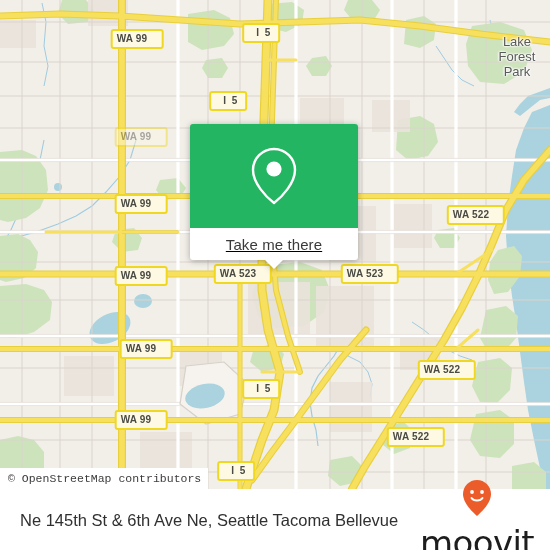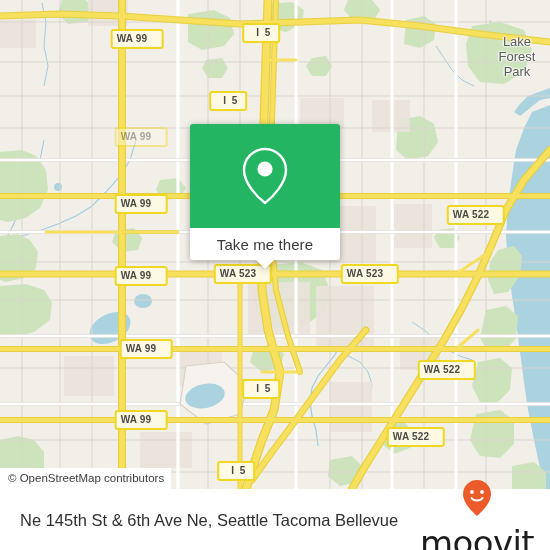--- a/index.html
+++ b/index.html
@@ -69,31 +69,32 @@
   
   #attribution {
     position: absolute;
     left: 0;
     bottom: 0;
     background: #ffffff;
     color: #3c3c3c;
     font-size: 11.5px;
     line-height: 17px;
     padding: 2px 7px 2px 8px;
-    font-family: Liberation Sans, sans-serif;
+    font-family: Liberation Mono, monospace;
     white-space: nowrap;
   }
 
   
   #popup {
     position: absolute;
     left: 190px;
     top: 124px;
-    width: 150px;
+    width: 168px;
     filter: drop-shadow(0 1px 3px rgba(0,0,0,0.30));
+    text-decoration: underline;
   }
   #popup-head {
     height: 104px;
     background: #24b563;
     border-radius: 3px 3px 0 0;
     display: flex;
     align-items: center;
     justify-content: center;
   }
   #popup-foot {

